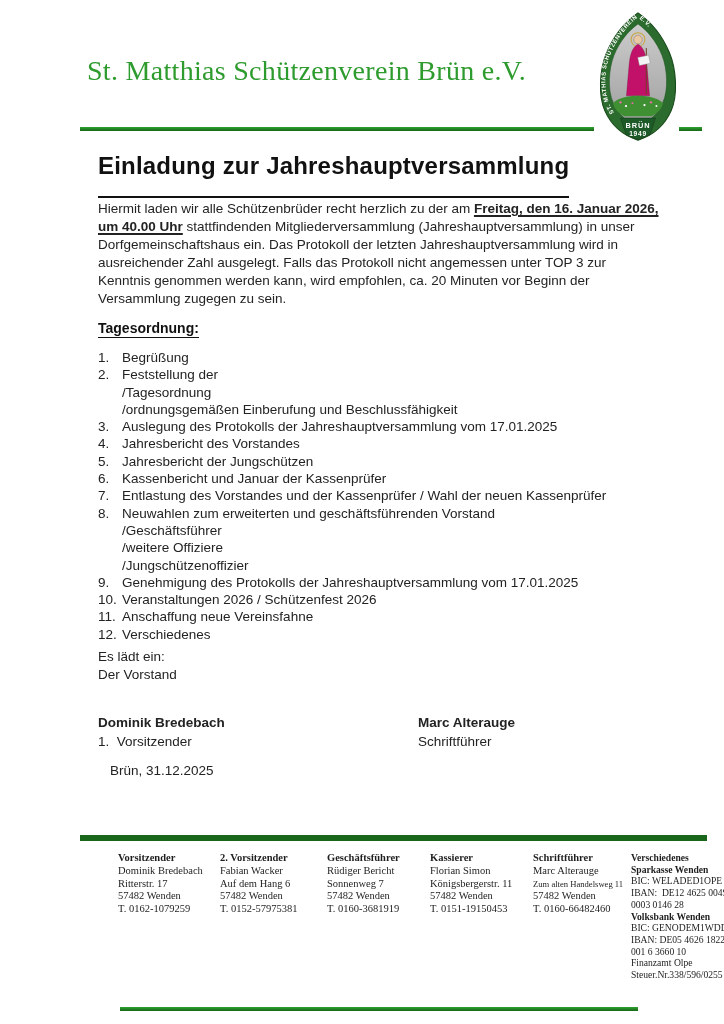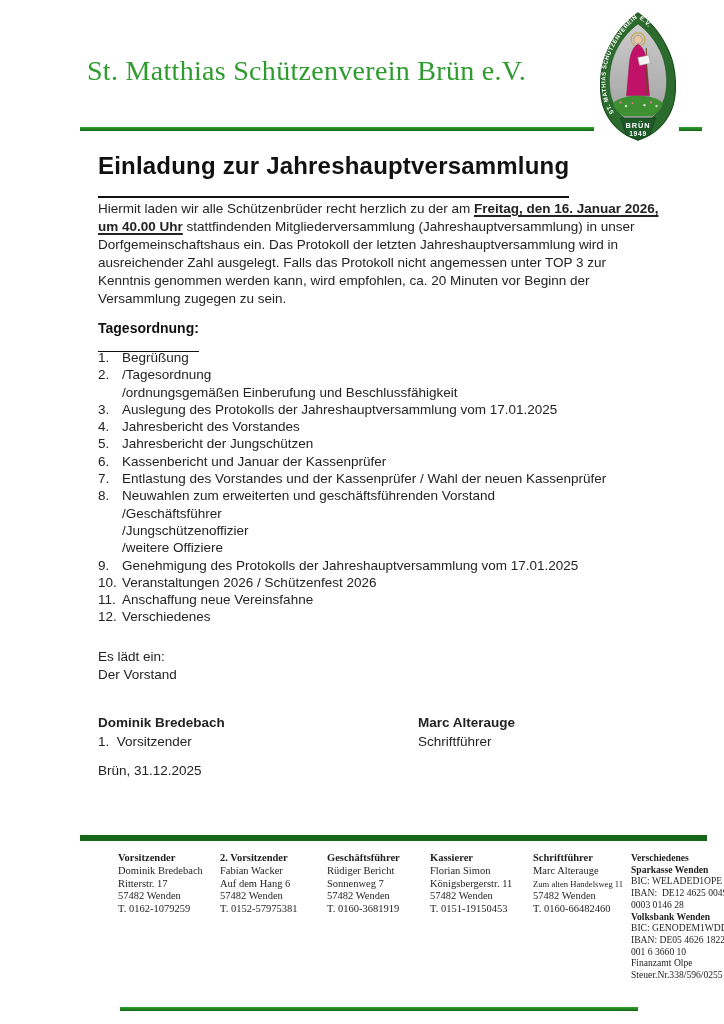--- a/index.html
+++ b/index.html
@@ -16,36 +16,36 @@
   .logo{position:absolute;left:560px;top:11px;width:96px;height:131px;}
 
   .doc-title{position:absolute;left:68px;top:152px;margin:0;font-size:24px;font-weight:bold;color:#111;
     display:inline-block;border-bottom:2.5px solid #111;padding-bottom:16px;white-space:nowrap;letter-spacing:.2px;}
 
   .intro{position:absolute;left:68px;top:200px;margin:0;font-size:13.5px;line-height:18px;color:#232323;}
   .intro .line{display:block;white-space:pre;}
   .hl{font-weight:bold;text-decoration:underline;text-decoration-thickness:1.5px;text-underline-offset:2px;}
 
   .agenda-head{position:absolute;left:68px;top:320px;margin:0;font-size:14px;font-weight:bold;color:#111;
-    display:inline-block;border-bottom:1.8px solid #111;padding-bottom:15px;}
+    display:inline-block;border-bottom:1.8px solid #111;padding-bottom:1px;}
 
   .agenda{position:absolute;left:68px;top:349px;font-size:13.5px;line-height:17.3px;color:#232323;}
   .agenda-row{display:flex;}
   .agenda-num{flex:none;width:24px;}
   .agenda-text{flex:none;white-space:nowrap;}
 
   .closing{position:absolute;left:68px;top:648px;font-size:13.5px;line-height:17.5px;color:#232323;}
 
   .sig{position:absolute;top:714px;font-size:13.5px;line-height:18.5px;color:#232323;}
   .sig-left{left:68px;}
   .sig-right{left:388px;}
   .sig-name{font-weight:bold;}
   .sig-role{white-space:pre;}
 
-  .dateline{position:absolute;left:68px;top:763px;font-size:13.5px;color:#232323;}
+  .dateline{position:absolute;left:80px;top:763px;font-size:13.5px;color:#232323;}
 
   .footer-bar{position:absolute;left:50px;top:835px;width:627px;height:6px;background:#17661a;}
 
   .footer{position:absolute;left:0;top:852px;width:724px;font-family:"Liberation Serif",serif;
     font-size:10.5px;line-height:12.8px;color:#1e1e1e;}
   .fcol{position:absolute;top:0;white-space:nowrap;}
   .fcol:nth-child(1){left:88px;}
   .fcol:nth-child(2){left:190px;}
   .fcol:nth-child(3){left:297px;}
   .fcol:nth-child(4){left:400px;}
@@ -119,20 +119,21 @@
   <div class="agenda">
       <div class="agenda-row">
         <span class="agenda-num">1.</span>
         <span class="agenda-text">
           <div>Begrüßung</div>
         </span>
       </div>
       <div class="agenda-row">
         <span class="agenda-num">2.</span>
         <span class="agenda-text">
+          <div>Feststellung der</div>
           <div>/Tagesordnung</div>
           <div>/ordnungsgemäßen Einberufung und Beschlussfähigkeit</div>
         </span>
       </div>
       <div class="agenda-row">
         <span class="agenda-num">3.</span>
         <span class="agenda-text">
           <div>Auslegung des Protokolls der Jahreshauptversammlung vom 17.01.2025</div>
         </span>
       </div>
@@ -158,22 +159,22 @@
         <span class="agenda-num">7.</span>
         <span class="agenda-text">
           <div>Entlastung des Vorstandes und der Kassenprüfer / Wahl der neuen Kassenprüfer</div>
         </span>
       </div>
       <div class="agenda-row">
         <span class="agenda-num">8.</span>
         <span class="agenda-text">
           <div>Neuwahlen zum erweiterten und geschäftsführenden Vorstand</div>
           <div>/Geschäftsführer</div>
+          <div>/weitere Offiziere</div>
           <div>/Jungschützenoffizier</div>
-          <div>/weitere Offiziere</div>
         </span>
       </div>
       <div class="agenda-row">
         <span class="agenda-num">9.</span>
         <span class="agenda-text">
           <div>Genehmigung des Protokolls der Jahreshauptversammlung vom 17.01.2025</div>
         </span>
       </div>
       <div class="agenda-row">
         <span class="agenda-num">10.</span>

